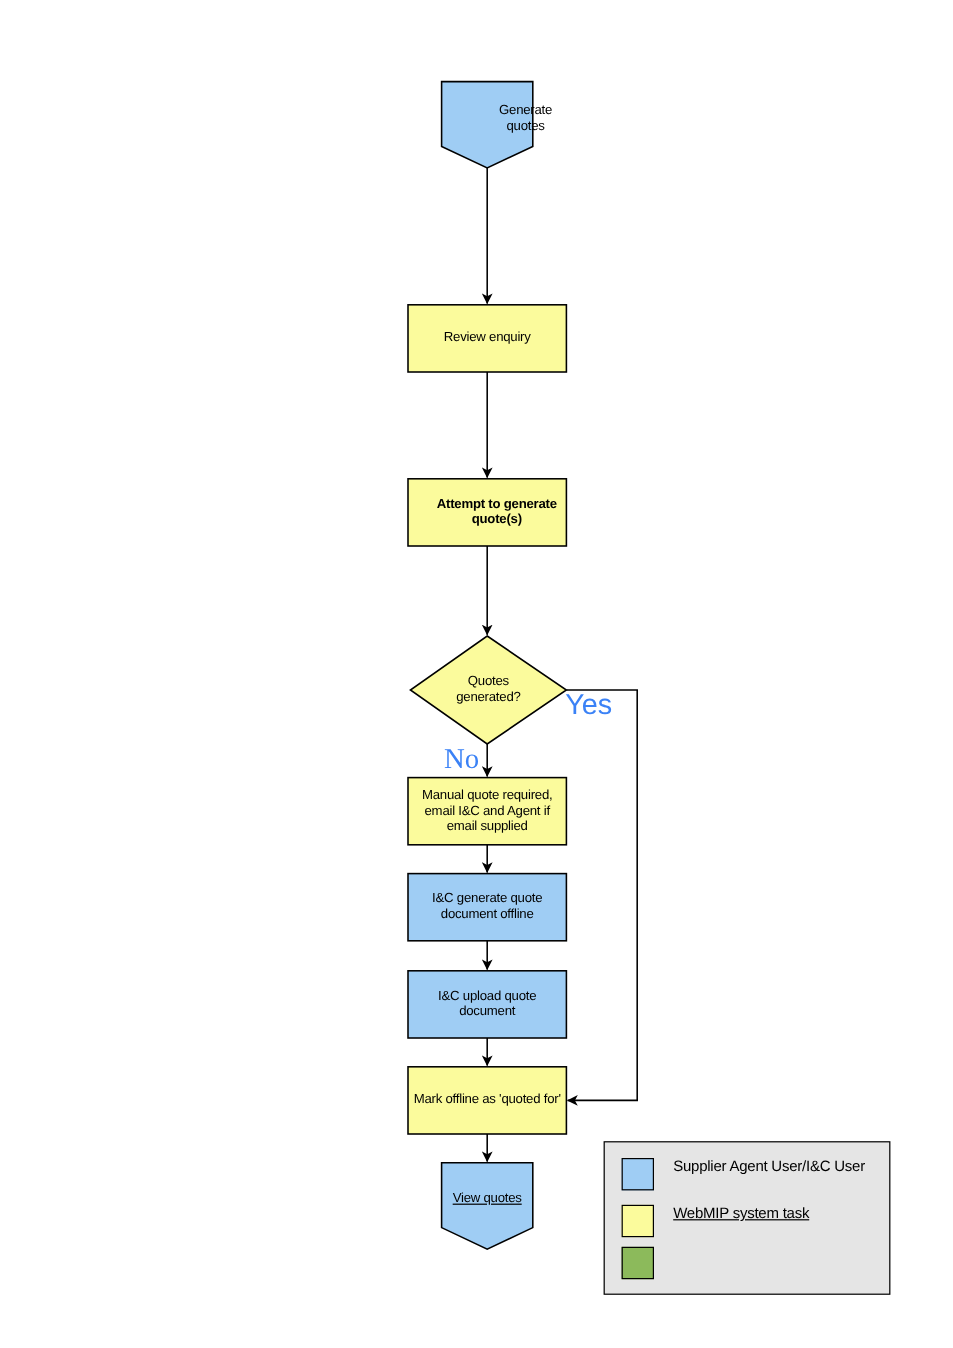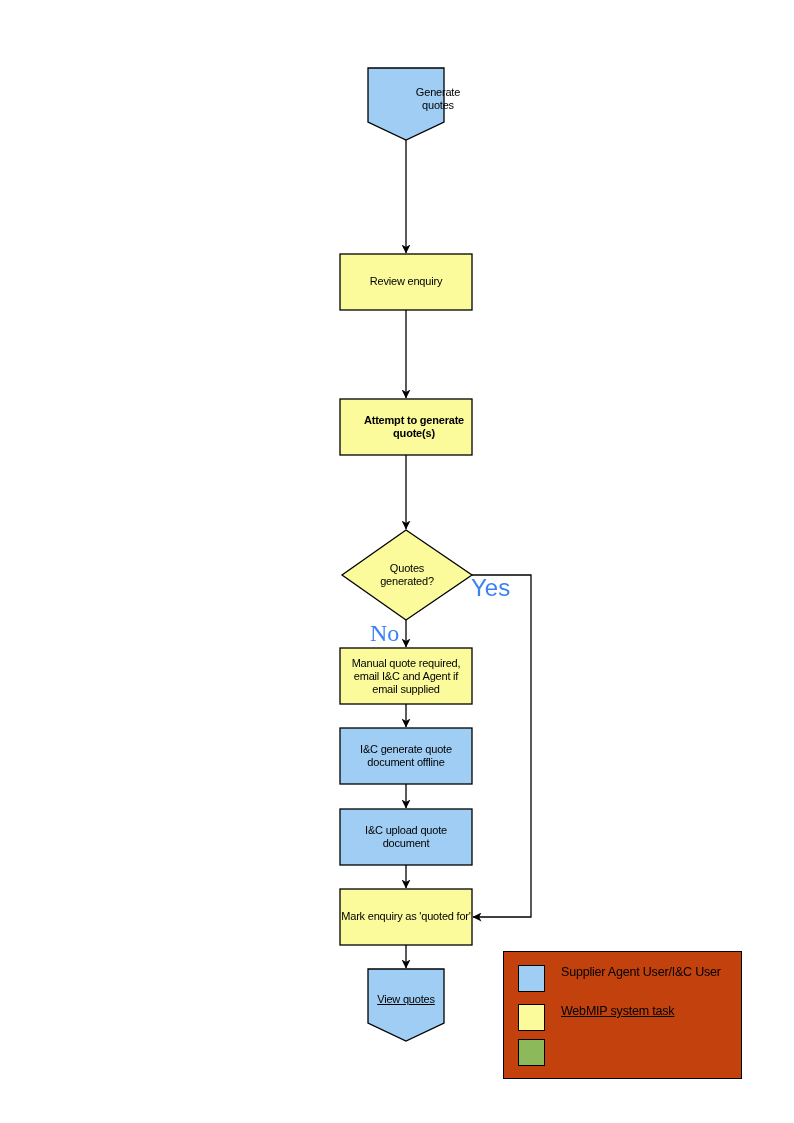--- a/index.html
+++ b/index.html
@@ -37,21 +37,21 @@
     line-height: 24px;
     font-family: "Liberation Sans", sans-serif;
   }
   .legend-box {
     position: absolute;
     left: 503px;
     top: 951px;
     width: 239px;
     height: 128px;
     border: 1px solid #000000;
-    background: #c2410c;
+    background: #e5e5e5;
     box-sizing: border-box;
   }
   .legend-row {
     position: absolute;
     display: flex;
     align-items: flex-start;
     left: 14px;
   }
   .legend-swatch {
     width: 27px;
@@ -124,21 +124,21 @@
 <div class="node-label" style="left:340px; top:657px; width:132px;">Manual quote required,
 email I&amp;C and Agent if
 email supplied</div>
 
 <div class="node-label" style="left:340px; top:743px; width:132px;">I&amp;C generate quote
 document offline</div>
 
 <div class="node-label" style="left:340px; top:824px; width:132px;">I&amp;C upload quote
 document</div>
 
-<div class="node-label" style="left:336px; top:910px; width:140px;">Mark enquiry as 'quoted for'</div>
+<div class="node-label" style="left:336px; top:910px; width:140px;">Mark offline as 'quoted for'</div>
 
 <div class="node-label" style="left:368px; top:993px; width:76px;text-decoration:underline;">View quotes</div>
 
 <div class="edge-label" style="left:471px; top:576px;">Yes</div>
 
 <div class="edge-label" style="left:370px; top:621px;font-family:Liberation Serif, serif;">No</div>
 
 <div class="legend-box">
   <div class="legend-row" style="top:13px;">
     <span class="legend-swatch" style="background:#9FCDF4;"></span>

